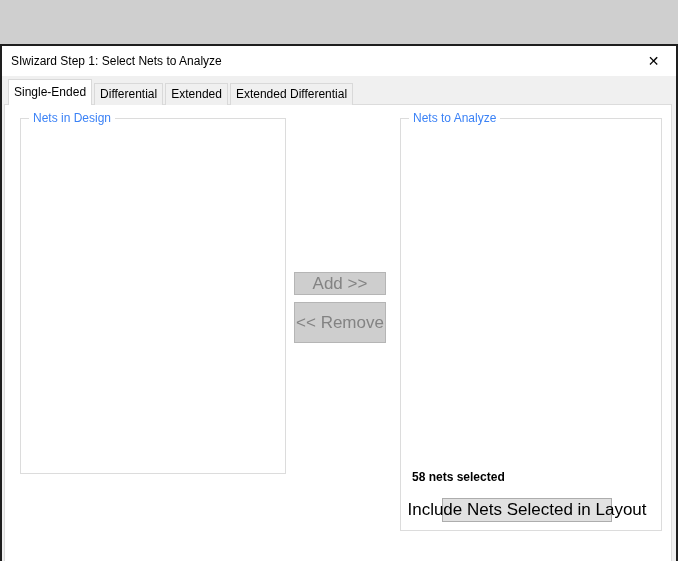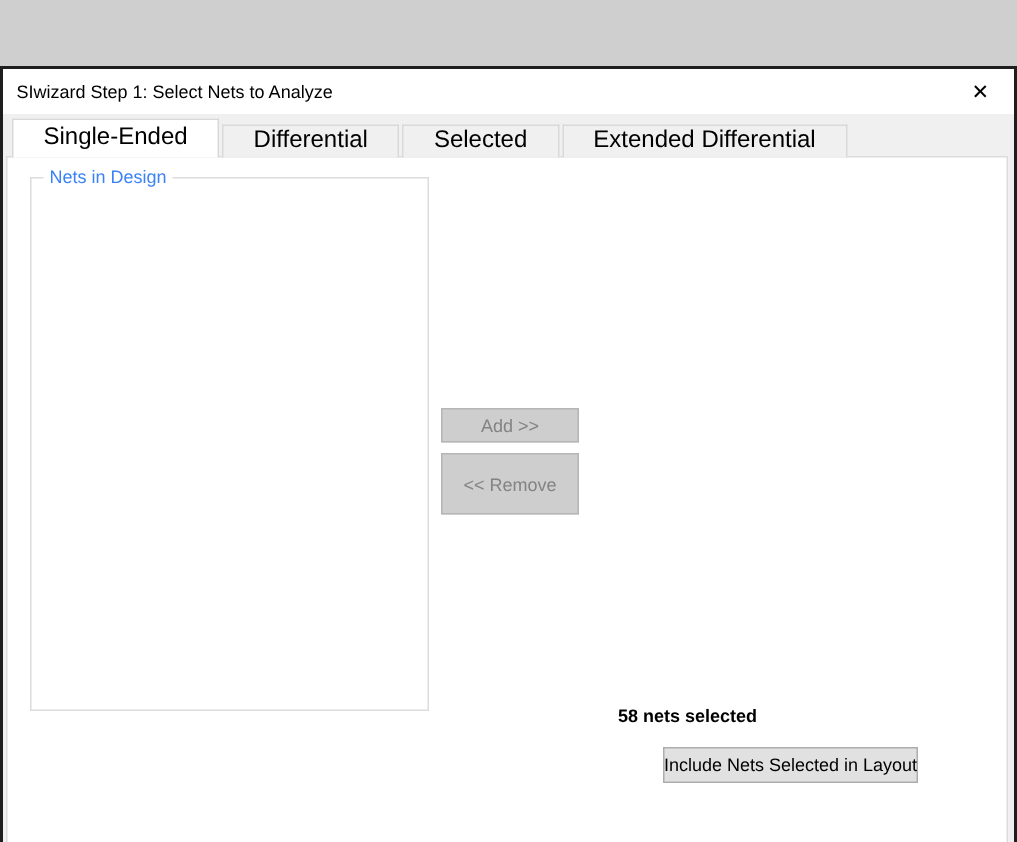--- a/index.html
+++ b/index.html
@@ -8,21 +8,21 @@
     position:relative;width:678px;height:561px;background:#f0f0f0;
     border:2px solid #1e1e1e;overflow:hidden;margin-top:44px;
   }
   
   .titlebar{position:absolute;left:0;top:0;width:674px;height:30px;background:#ffffff;}
   .title-text{position:absolute;left:9px;top:0;height:30px;line-height:30px;font-size:12px;color:#000;white-space:nowrap;}
   .close-btn{position:absolute;right:0;top:0;width:45px;height:30px;text-align:center;line-height:30px;font-size:14px;color:#000;cursor:default;}
   
   .tabrow{position:absolute;left:6px;top:33px;height:26px;display:flex;align-items:flex-end;z-index:3;}
   .tab{
-    height:22px;line-height:20px;padding:0 20px;margin-right:2px;font-size:16px;color:#000;
+    height:22px;line-height:20px;padding:0 5px;margin-right:2px;font-size:12px;color:#000;
     background:#f0f0f0;border:1px solid #d9d9d9;border-bottom:none;white-space:nowrap;
   }
   .tab.active{height:26px;line-height:24px;background:#ffffff;border:1px solid #d9d9d9;border-bottom:none;}
   
   .tabpage{position:absolute;left:2px;top:58px;width:668px;height:464px;background:#ffffff;border:1px solid #dcdcdc;z-index:1;}
   
   .groupbox{position:absolute;border:1px solid #dcdcdc;background:#ffffff;z-index:2;}
   .gb-label{position:absolute;top:-8px;left:8px;background:#ffffff;padding:0 4px;font-size:12px;color:#3b82f6;white-space:nowrap;}
   .gb-left{left:18px;top:72px;width:266px;height:356px;}
   .gb-right{left:398px;top:72px;width:262px;height:413px;}
@@ -39,21 +39,21 @@
   .sb-down{bottom:0;}
   .chev{position:absolute;left:5px;width:6px;height:6px;border-left:1.5px solid #505050;border-top:1.5px solid #505050;}
   .chev-up{top:6px;transform:rotate(45deg);}
   .chev-down{top:3px;transform:rotate(225deg);}
   .sb-thumb{position:absolute;left:0;width:17px;background:#cdcdcd;}
   .thumb-left{top:199px;height:32px;}
   .thumb-right{top:17px;height:117px;}
   
   .win-btn{
     position:absolute;display:flex;align-items:center;justify-content:center;
-    font-size:12px;color:#000;background:#e1e1e1;border:1px solid #adadad;white-space:nowrap;
+    font-size:17px;color:#000;background:#e1e1e1;border:1px solid #adadad;white-space:nowrap;
   }
   .win-btn.disabled{background:#cecece;border-color:#b5b5b5;color:#838383;}
   .btn-add{left:292px;top:226px;width:92px;height:23px;z-index:2;}
   .btn-remove{left:292px;top:256px;width:92px;height:41px;z-index:2;}
   .btn-include{left:440px;top:452px;width:170px;height:24px;z-index:2;text-align:right;}
   .btn-next{left:513px;top:527px;width:77px;height:26px;border:2px solid #0078d7;z-index:2;}
   .btn-cancel{left:603px;top:530px;width:64px;height:21px;z-index:2;}
   
   .status-text{position:absolute;left:410px;top:424px;font-size:12px;color:#000;z-index:2;white-space:nowrap;font-weight:bold;}
   
@@ -70,21 +70,21 @@
 
   <div class="titlebar">
     <span class="title-text">SIwizard Step 1: Select Nets to Analyze</span>
     <span class="close-btn">✕</span>
   </div>
 
   <div class="tabrow">
 
   <div class="tab active">Single-Ended</div>
       <div class="tab">Differential</div>
-      <div class="tab">Selected</div>
+      <div class="tab">Extended</div>
       <div class="tab">Extended Differential</div>
     </div>
 
   <div class="tabpage"></div>
 
   <div class="groupbox gb-left">
     <span class="gb-label">Nets in Design</span>
   </div>
   <div class="listbox lb-left">
     <div class="lb-items">
@@ -122,20 +122,23 @@
       <div class="sb-thumb thumb-left"></div>
       <div class="sb-btn sb-down">
           <span class="chev chev-down"></span>
         </div>
     </div>
   </div>
 
   <div class="win-btn disabled btn-add">Add &gt;&gt;</div>
   <div class="win-btn disabled btn-remove">&lt;&lt; Remove</div>
 
+  <div class="groupbox gb-right">
+    <span class="gb-label">Nets to Analyze</span>
+  </div>
   <div class="listbox lb-right">
     <div class="lb-items">
 
     <div class="lb-item">CLK_1K</div>
         <div class="lb-item">CLK_125K</div>
         <div class="lb-item">CLK_156K</div>
         <div class="lb-item">CLK_312K</div>
         <div class="lb-item">CMD_EXECUTE</div>
         <div class="lb-item">CMD_EXEC_NC</div>
         <div class="lb-item">CMD_EXEC_NO</div>

